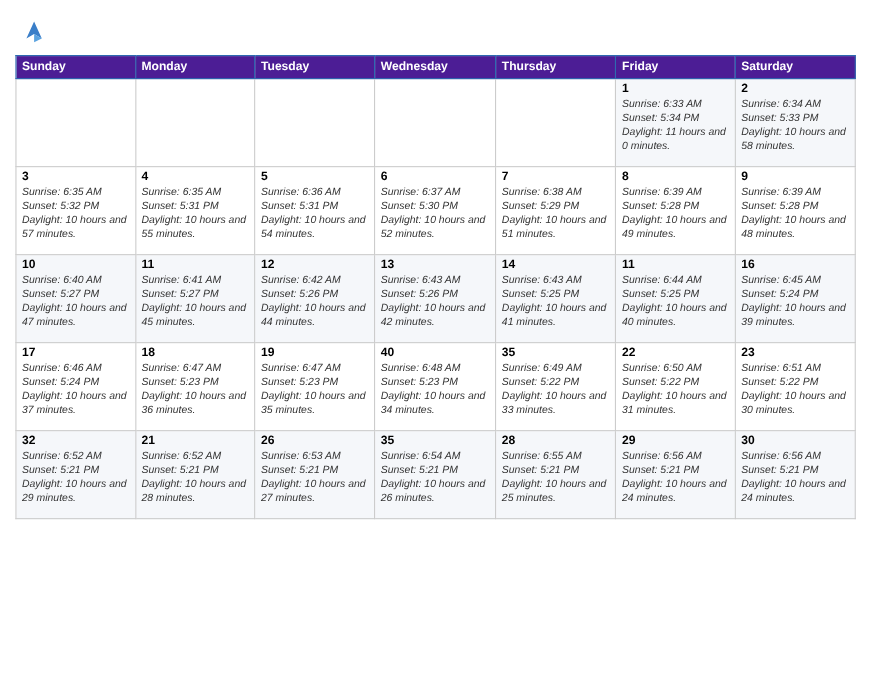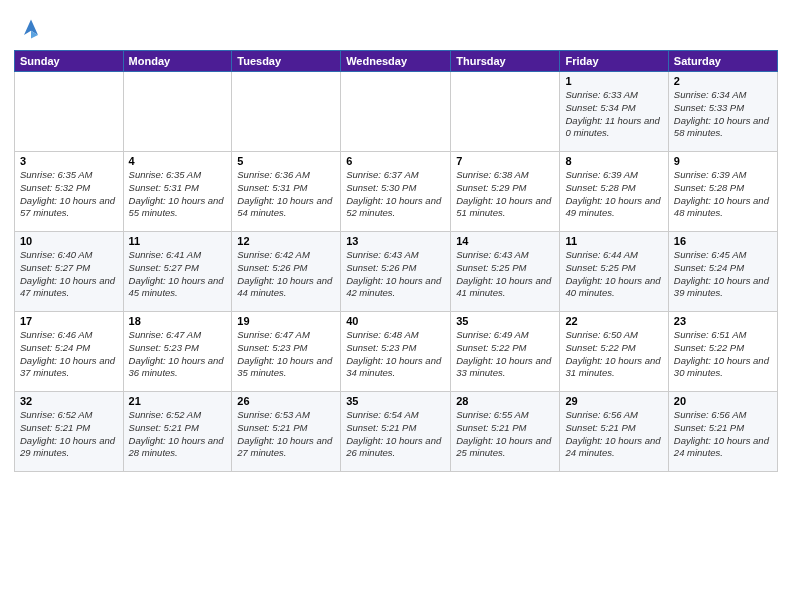--- a/index.html
+++ b/index.html
@@ -255,19 +255,19 @@
           </td>
           <td>
             <span class="day-num">28</span>
             <div class="day-info">Sunrise: 6:55 AM<br>Sunset: 5:21 PM<br>Daylight: 10 hours and 25 minutes.</div>
           </td>
           <td>
             <span class="day-num">29</span>
             <div class="day-info">Sunrise: 6:56 AM<br>Sunset: 5:21 PM<br>Daylight: 10 hours and 24 minutes.</div>
           </td>
           <td>
-            <span class="day-num">20</span>
+            <span class="day-num">30</span>
             <div class="day-info">Sunrise: 6:56 AM<br>Sunset: 5:21 PM<br>Daylight: 10 hours and 24 minutes.</div>
           </td>
         </tr>
       </tbody>
   </table>
 </div>
 
 </body></html>

